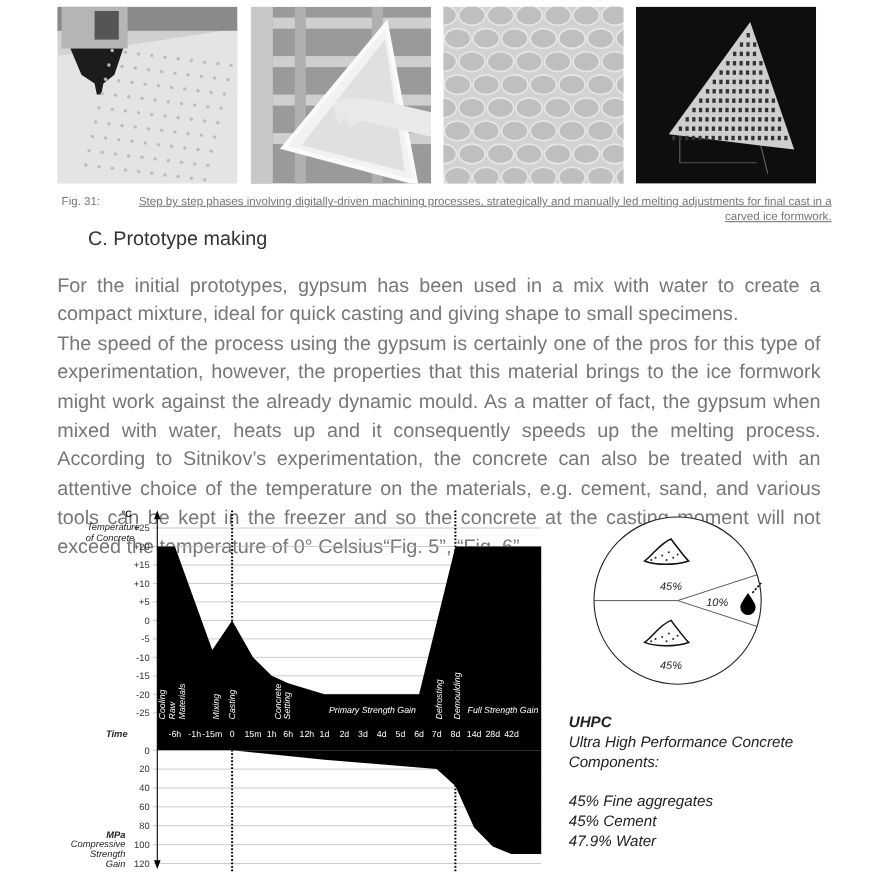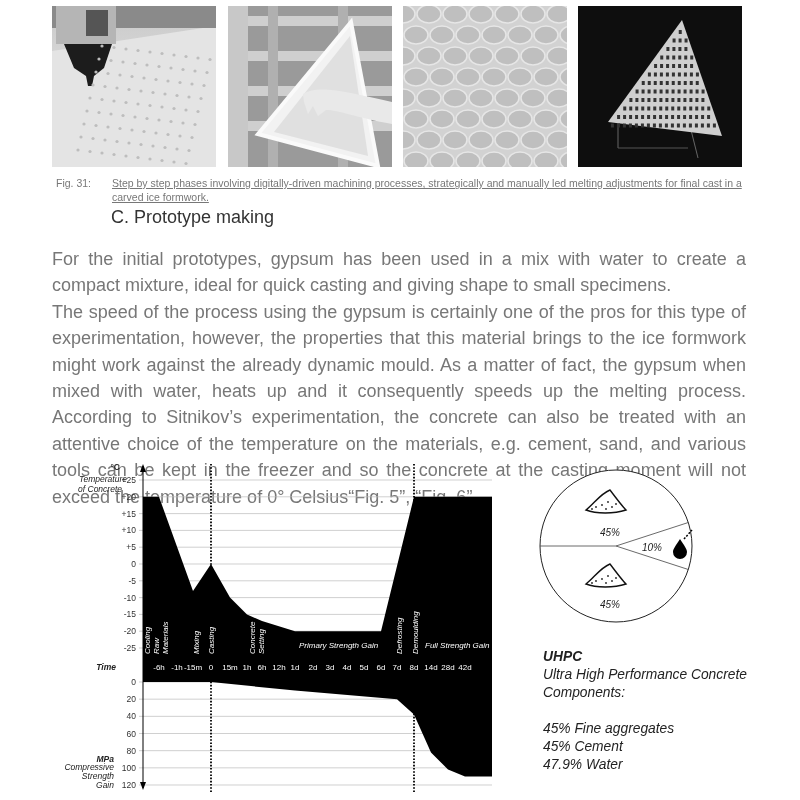--- a/index.html
+++ b/index.html
@@ -5,27 +5,27 @@
   html,body{margin:0;padding:0;background:#fff;}
   body{width:800px;height:800px;position:relative;overflow:hidden;font-family:"Liberation Sans",sans-serif;color:#555;}
   .photo{position:absolute;top:6px;height:161px;overflow:hidden;}
   .photo svg{width:100%;height:100%;display:block;}
   #p1{left:52px;width:164px;}
   #p2{left:228px;width:164px;}
   #p3{left:403px;width:164px;}
   #p4{left:578px;width:164px;}
   .caption{position:absolute;top:176px;left:56px;width:700px;font-size:10.5px;color:#777;line-height:14px;text-decoration:underline;}
   .caption .lbl{position:absolute;left:0;top:0;}
-  .caption .txt{margin-left:56px;text-align:left;display:block;}
-  .section-title{position:absolute;top:207px;left:80px;font-size:18px;color:#333;margin-left:31px;}
+  .caption .txt{margin-left:56px;text-align:right;display:block;}
+  .section-title{position:absolute;top:207px;left:80px;font-size:18px;color:#333;}
   .body-text{position:absolute;top:246px;left:52px;width:694px;font-size:18px;line-height:26.4px;color:#777;text-align:justify;}
   .body-text p{margin:0;}
   #chart{position:absolute;left:0;top:456px;width:520px;height:344px;}
   #pie{position:absolute;left:530px;top:466px;width:180px;height:160px;}
-  .uhpc{position:absolute;left:543px;top:648px;font-size:13.8px;line-height:18px;color:#222;font-style:italic;}
+  .uhpc{position:absolute;left:517px;top:648px;font-size:13.8px;line-height:18px;color:#222;font-style:italic;}
   .uhpc .h{font-weight:bold;}
   .uhpc .gap{height:18px;}
 </style>
 </head>
 <body>
 
 <div class="photo" id="p1">
   <svg viewBox="0 0 164 161" preserveAspectRatio="none">
     <defs>
         <linearGradient id="g1" x1="0" y1="0" x2="0" y2="1">

